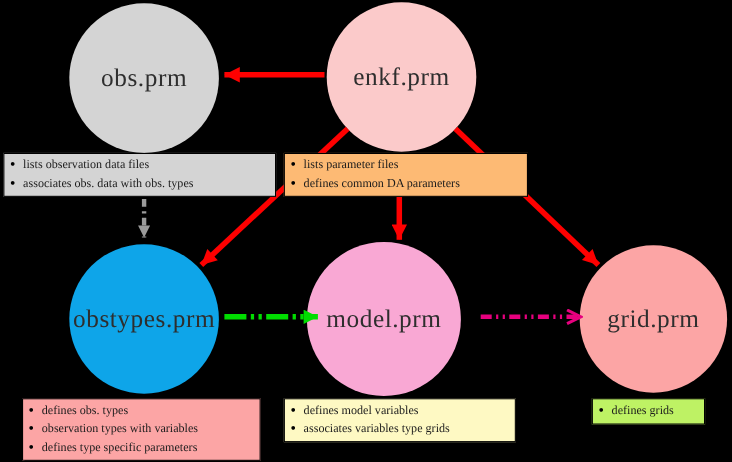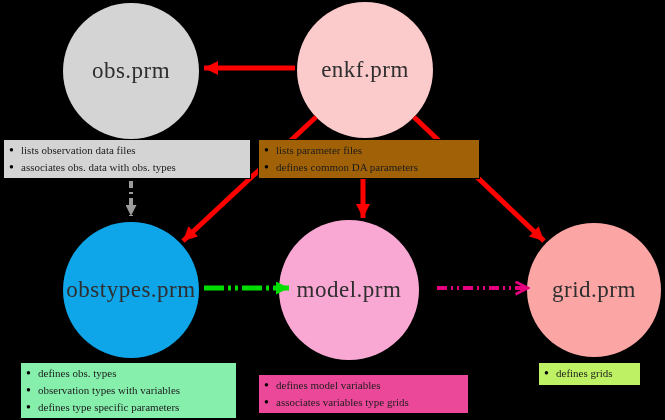--- a/index.html
+++ b/index.html
@@ -84,36 +84,36 @@
     <line x1="437" y1="288" x2="528" y2="288" stroke-width="4" stroke-dasharray="10 4 2 4 2 4" marker-end="url(#arrow-magenta)" stroke="#e6007e"></line>
   </svg>
 
   <div class="note" style="left: 3px; top: 139px; width: 248px; height: 40px; background-color: rgb(212, 212, 212);">
     <ul>
       <li>lists observation data files</li>
       <li>associates obs. data with obs. types</li>
     </ul>
   </div>
 
-  <div class="note" style="left: 258px; top: 139px; width: 222px; height: 40px; background-color: #a16207;">
+  <div class="note" style="left: 258px; top: 139px; width: 222px; height: 40px; background-color: #fdba74;">
     <ul>
       <li>lists parameter files</li>
       <li>defines common DA parameters</li>
     </ul>
   </div>
 
-  <div class="note" style="left: 20px; top: 362px; width: 217px; height: 57px; background-color: #86efac;">
+  <div class="note" style="left: 20px; top: 362px; width: 217px; height: 57px; background-color: #fca5a5;">
     <ul>
       <li>defines obs. types</li>
       <li>observation types with variables</li>
       <li>defines type specific parameters</li>
     </ul>
   </div>
 
-  <div class="note" style="left: 258px; top: 362px; width: 211px; height: 40px; background-color: #ec4899; margin-top: 12px;">
+  <div class="note" style="left: 258px; top: 362px; width: 211px; height: 40px; background-color: #fef9c3;">
     <ul>
       <li>defines model variables</li>
       <li>associates variables type grids</li>
     </ul>
   </div>
 
   <div class="note" style="left: 538px; top: 362px; width: 103px; height: 24px; background-color: #bef264;">
     <ul>
       <li>defines grids</li>
     </ul>

